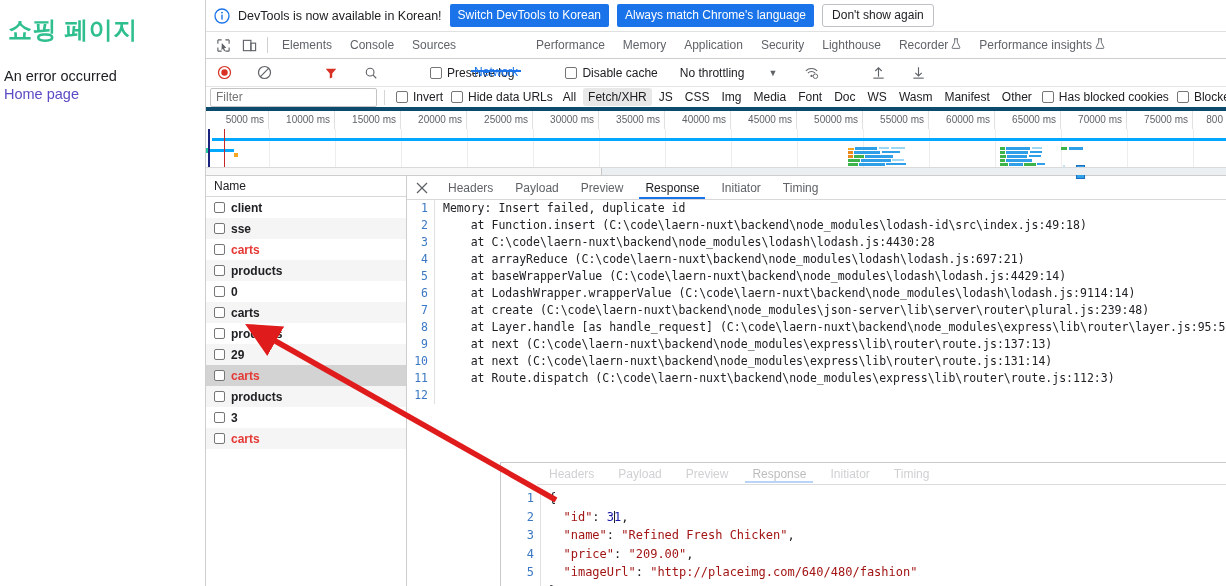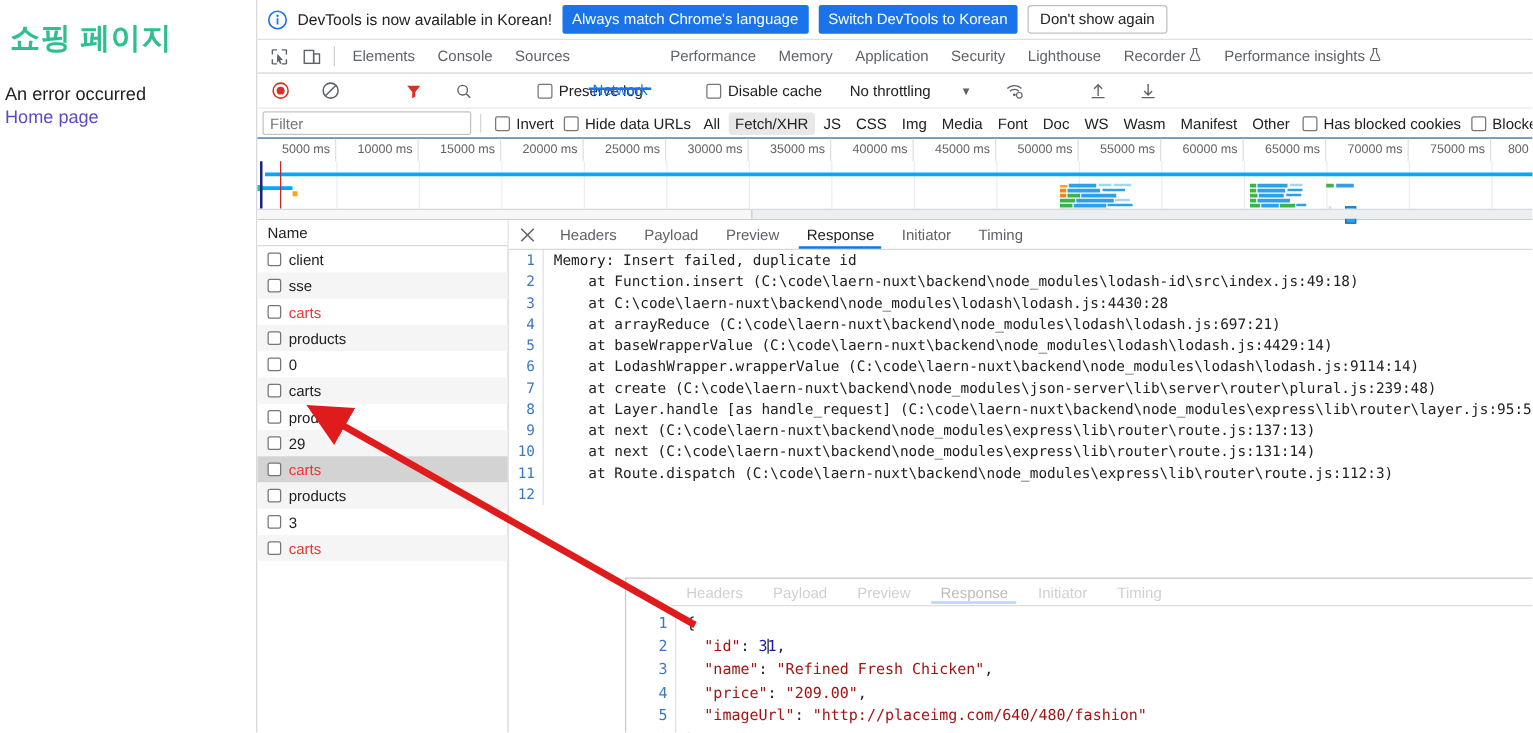--- a/index.html
+++ b/index.html
@@ -74,21 +74,21 @@
   .cbx {
     width:12px; height:12px; border:1px solid #767676; border-radius:2px;
     background:#fff; flex:0 0 12px; display:inline-block;
   }
   .throttle { font-size:12px; color:#202124; white-space:nowrap; padding-left:2px; cursor:pointer;}
   .caret { font-size:9px; color:#5f6368; padding:0 6px 0 8px; cursor:pointer; }
 
   
   #filterbar {
     height:24px; flex:0 0 24px; display:flex; align-items:center;
-    border-bottom:1px solid #0c4a6e; background:#fff; padding-left:4px; gap:0;
+    border-bottom:4px solid #0c4a6e; background:#fff; padding-left:4px; gap:0;
   }
   #filter-input {
     width:168px; height:19px; border:1px solid #c4c4c4; border-radius:2px;
     font-size:12px; font-family:inherit; color:#202124; padding:0 5px; outline:none;
     background:#fff;
   }
   .filterbar-sep { width:1px; height:15px; background:#d6d6d6; margin:0 7px; flex:0 0 1px; }
   .ftype {
     font-size:12px; color:#202124; padding:2px 5px; border-radius:3px;
     cursor:pointer; white-space:nowrap; margin:0 1px;
@@ -121,21 +121,21 @@
 
   
   #reqlist { width:201px; flex:0 0 201px; border-right:1px solid #cdcdcd; display:flex; flex-direction:column; background:#fff; }
   #reqhead {
     height:21px; flex:0 0 21px; display:flex; align-items:center;
     padding-left:8px; font-size:12px; color:#202124;
     border-bottom:1px solid #d8d8d8; background:#fff;
   }
   .req-row {
     height:21px; flex:0 0 21px; display:flex; align-items:center; gap:6px;
-    padding-left:8px; font-size:12px; color:#202124; cursor:pointer; white-space:nowrap;
+    padding-left:8px; font-size:12px; color:#202124; cursor:pointer; white-space:nowrap;font-weight:bold;
   }
   .req-row.alt { background:#f5f5f5; }
   .req-row.sel { background:#d3d3d3; }
   .req-row.err .rname { color:#e53935; }
   .rcbx { width:11px; height:11px; border:1px solid #767676; border-radius:2px; background:#fff; flex:0 0 11px; }
 
   
   #detail { flex:1 1 auto; display:flex; flex-direction:column; min-width:0; background:#fff; }
   #dtabs {
     height:24px; flex:0 0 24px; display:flex; align-items:stretch;
@@ -205,22 +205,22 @@
 
     <div id="infobar">
       <span class="info-icon">
         <svg width="16" height="16" viewBox="0 0 16 16">
           <circle cx="8" cy="8" r="7" fill="none" stroke="#1a73e8" stroke-width="1.3"></circle>
           <circle cx="8" cy="4.6" r="0.95" fill="#1a73e8"></circle>
           <rect x="7.3" y="6.6" width="1.4" height="5" fill="#1a73e8"></rect>
         </svg>
       </span>
       <span class="msg">DevTools is now available in Korean!</span>
+      <button class="btn-blue">Switch DevTools to Korean</button>
       <button class="btn-blue">Always match Chrome's language</button>
-      <button class="btn-blue">Switch DevTools to Korean</button>
       <button class="btn-grey">Don't show again</button>
     </div>
 
     <div id="tabstrip">
       <div class="tool-icon-btn">
         <svg width="15" height="15" viewBox="0 0 16 16">
           <path d="M2 2 h4 M2 2 v4 M14 2 h-4 M14 2 v4 M2 14 h4 M2 14 v-4 M14 14 h-4 M14 14 v-4" stroke="#5f6368" stroke-width="1.2" fill="none"></path>
           <path d="M6.2 5.4 L11 10.5 L8.6 10.9 L9.9 13.4 L8.6 14 L7.4 11.5 L5.8 13z" fill="#5f6368"></path>
         </svg>
       </div>

